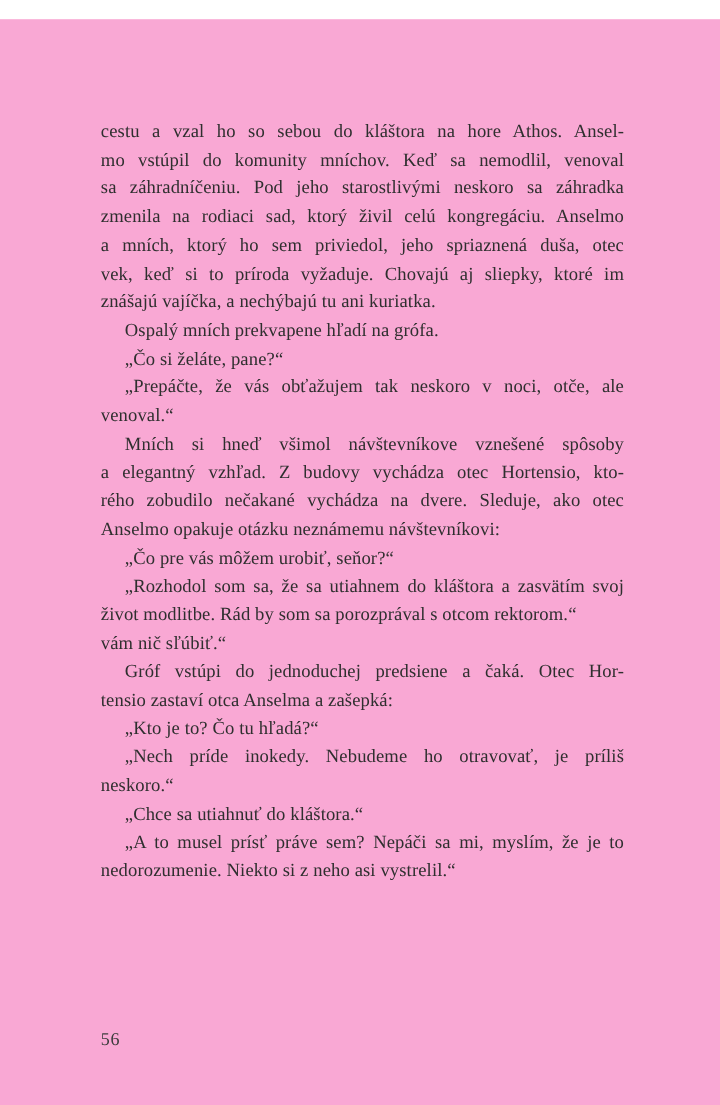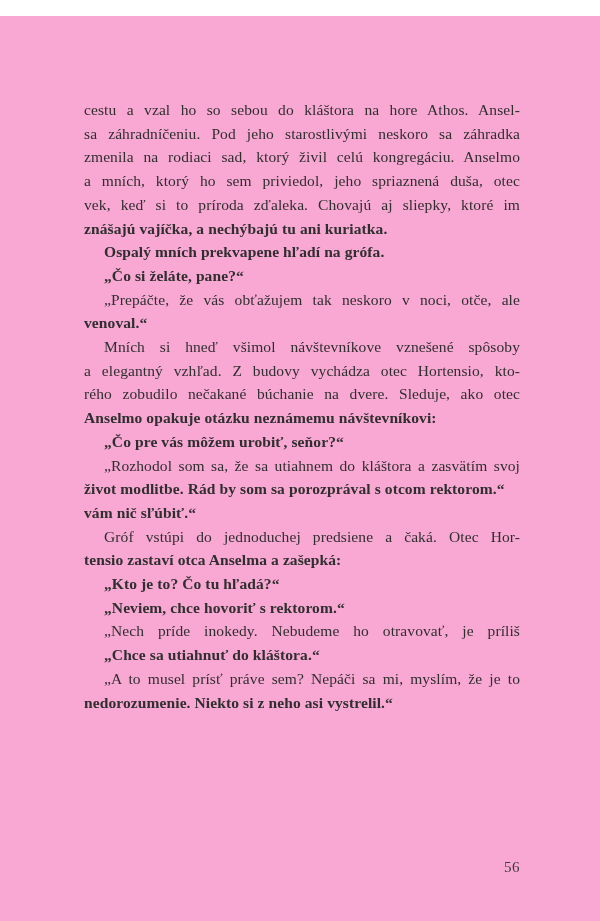--- a/index.html
+++ b/index.html
@@ -32,87 +32,85 @@
   }
   .line {
     display: block;
     text-align: justify;
     text-align-last: justify;
     overflow: hidden;
     white-space: normal;
   }
   .line.last {
     text-align-last: left;
-    font-weight: bold;
   }
   .para.indent .line.first {
     text-indent: 20px;
   }
   .folio {
     position: absolute;
     left: 84px;
     top: 843px;
     width: 436px;
-    text-align: right;
+    text-align: left;
     font-size: 15px;
     color: #3c3c3c;
     letter-spacing: 0.5px;
   }
 </style>
 </head>
 <body>
 
 <div class="page">
   <main class="text-block" id="text-block">
       <p class="para">
         <span class="line first">cestu a vzal ho so sebou do kláštora na hore Athos. Ansel-</span>
+        <span class="line">mo vstúpil do komunity mníchov. Keď sa nemodlil, venoval</span>
         <span class="line">sa záhradníčeniu. Pod jeho starostlivými neskoro sa záhradka</span>
         <span class="line">zmenila na rodiaci sad, ktorý živil celú kongregáciu. Anselmo</span>
         <span class="line">a mních, ktorý ho sem priviedol, jeho spriaznená duša, otec</span>
-        <span class="line">vek, keď si to príroda zďaleka. Chovajú aj sliepky, ktoré im</span>
+        <span class="line">vek, keď si to príroda vyžaduje. Chovajú aj sliepky, ktoré im</span>
         <span class="line last">znášajú vajíčka, a nechýbajú tu ani kuriatka.</span>
       </p>
       <p class="para indent">
         <span class="line first last">Ospalý mních prekvapene hľadí na grófa.</span>
       </p>
       <p class="para indent">
         <span class="line first last">„Čo si želáte, pane?“</span>
       </p>
       <p class="para indent">
         <span class="line first">„Prepáčte, že vás obťažujem tak neskoro v noci, otče, ale</span>
         <span class="line last">venoval.“</span>
       </p>
       <p class="para indent">
         <span class="line first">Mních si hneď všimol návštevníkove vznešené spôsoby</span>
         <span class="line">a elegantný vzhľad. Z budovy vychádza otec Hortensio, kto-</span>
-        <span class="line">rého zobudilo nečakané búchanie na dvere. Sleduje, ako otec</span>
+        <span class="line">rého zobudilo nečakané vychádza na dvere. Sleduje, ako otec</span>
         <span class="line last">Anselmo opakuje otázku neznámemu návštevníkovi:</span>
       </p>
       <p class="para indent">
         <span class="line first last">„Čo pre vás môžem urobiť, seňor?“</span>
       </p>
       <p class="para indent">
         <span class="line first">„Rozhodol som sa, že sa utiahnem do kláštora a zasvätím svoj</span>
         <span class="line last">život modlitbe. Rád by som sa porozprával s otcom rektorom.“</span>
       </p>
       <p class="para indent">
         <span class="line last">vám nič sľúbiť.“</span>
       </p>
       <p class="para indent">
         <span class="line first">Gróf vstúpi do jednoduchej predsiene a čaká. Otec Hor-</span>
         <span class="line last">tensio zastaví otca Anselma a zašepká:</span>
       </p>
       <p class="para indent">
         <span class="line first last">„Kto je to? Čo tu hľadá?“</span>
       </p>
       <p class="para indent">
-        <span class="line first last">„Neviem, chce hovoriť s rektorom.“</span>
-      </p>
-      <p class="para indent">
         <span class="line first">„Nech príde inokedy. Nebudeme ho otravovať, je príliš</span>
+        <span class="line last">neskoro.“</span>
       </p>
       <p class="para indent">
         <span class="line first last">„Chce sa utiahnuť do kláštora.“</span>
       </p>
       <p class="para indent">
         <span class="line first">„A to musel prísť práve sem? Nepáči sa mi, myslím, že je to</span>
         <span class="line last">nedorozumenie. Niekto si z neho asi vystrelil.“</span>
       </p>
     </main>
   <footer class="folio">56</footer>

